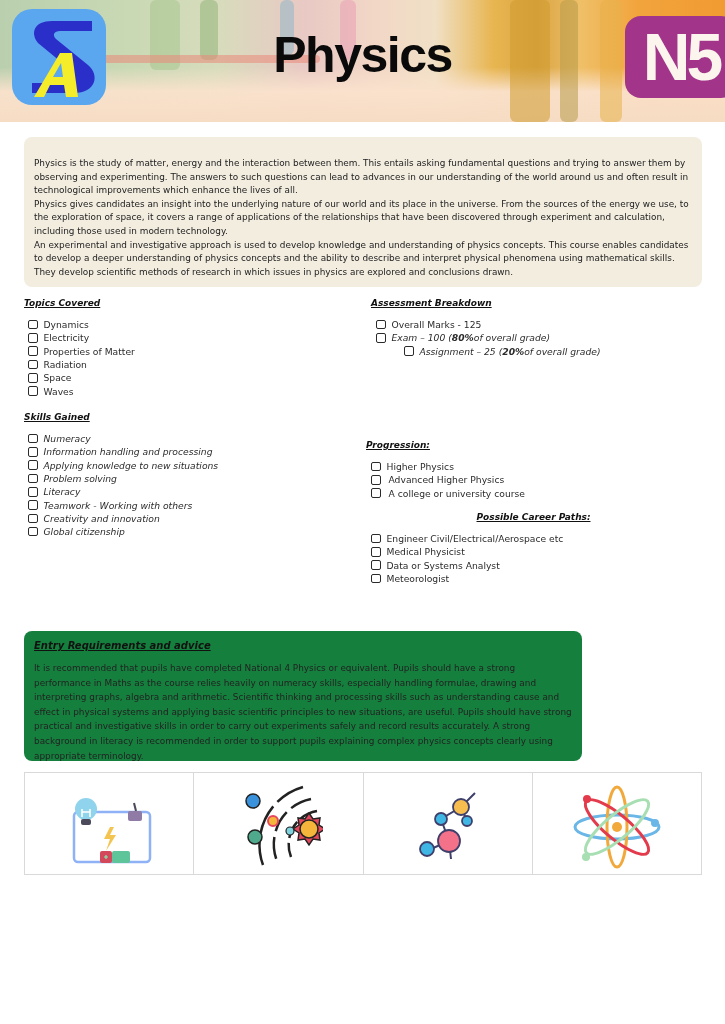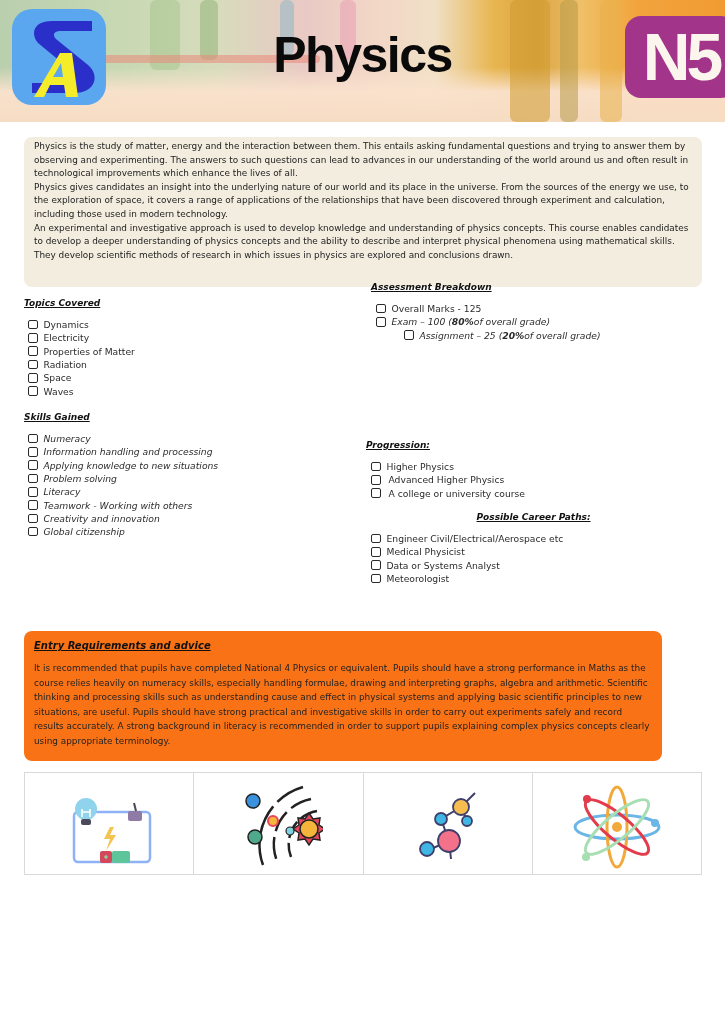--- a/index.html
+++ b/index.html
@@ -26,43 +26,43 @@
   }
   .page-title {
     position: absolute; left: 0; right: 0; top: 26px; text-align: center;
     font-family: "Liberation Sans", sans-serif; font-weight: bold; font-size: 50px;
     letter-spacing: -1.5px; color: #0a0a0a;
   }
 
   
   .intro {
     position: absolute; left: 24px; top: 137px; width: 678px; height: 150px;
-    background: #f3ede0; border-radius: 8px; padding: 3px 10px;
+    background: #f3ede0; border-radius: 8px; padding: 20px 10px;
     font-size: 8.9px; line-height: 13.6px; color: #222;
   }
   .intro p { white-space: normal; }
 
   .section-h {
     font-size: 9px; font-weight: bold; font-style: italic; text-decoration: underline;
     color: #111;
   }
   .col { position: absolute; }
   .list { list-style: none; }
   .list li { display: flex; align-items: center; height: 13.3px; font-size: 9.2px; color: #2b2b2b; }
   .list.italic li { font-style: italic; }
   .cb {
     width: 9.5px; height: 9.5px; border: 1.4px solid #2a2a2a; border-radius: 2px;
     margin-right: 6px; flex: none; background: #fff;
   }
   .list b { font-weight: bold; }
 
   
   .entry {
-    position: absolute; left: 24px; top: 631px; width: 638px; height: 130px;
-    background: #f97316; border-radius: 8px; padding: 9px 10px;
+    position: absolute; left: 24px; top: 631px; width: 558px; height: 130px;
+    background: #15803d; border-radius: 8px; padding: 9px 10px;
   }
   .entry .section-h { font-size: 10px; margin-bottom: 10px; }
   .entry p { font-size: 8.9px; line-height: 14.6px; color: #222; }
 
   
   .icons {
     position: absolute; left: 24px; top: 772px; width: 678px; height: 103px;
     border: 1px solid #d9d9d9; display: flex;
   }
   .icons .cell { flex: 1; border-right: 1px solid #d9d9d9; display: flex; align-items: center; justify-content: center; }
@@ -122,21 +122,21 @@
         <span class="cb"></span>
         <span>Space</span>
       </li>
     <li>
         <span class="cb"></span>
         <span>Waves</span>
       </li>
   </ul>
 </div>
 
-<div class="col" style="left:371px;top:282px;width:330px;">
+<div class="col" style="left:371px;top:298px;width:330px;">
   <div class="section-h">Assessment Breakdown</div>
   <ul class="list" style="margin-top:10px;margin-left:5px;">
     <li>
         <span class="cb"></span>
         <span>Overall Marks - 125</span>
       </li>
     <li style="font-style:italic;">
         <span class="cb"></span>
         <span>Exam – 100 (</span>
         <b>80%</b>

